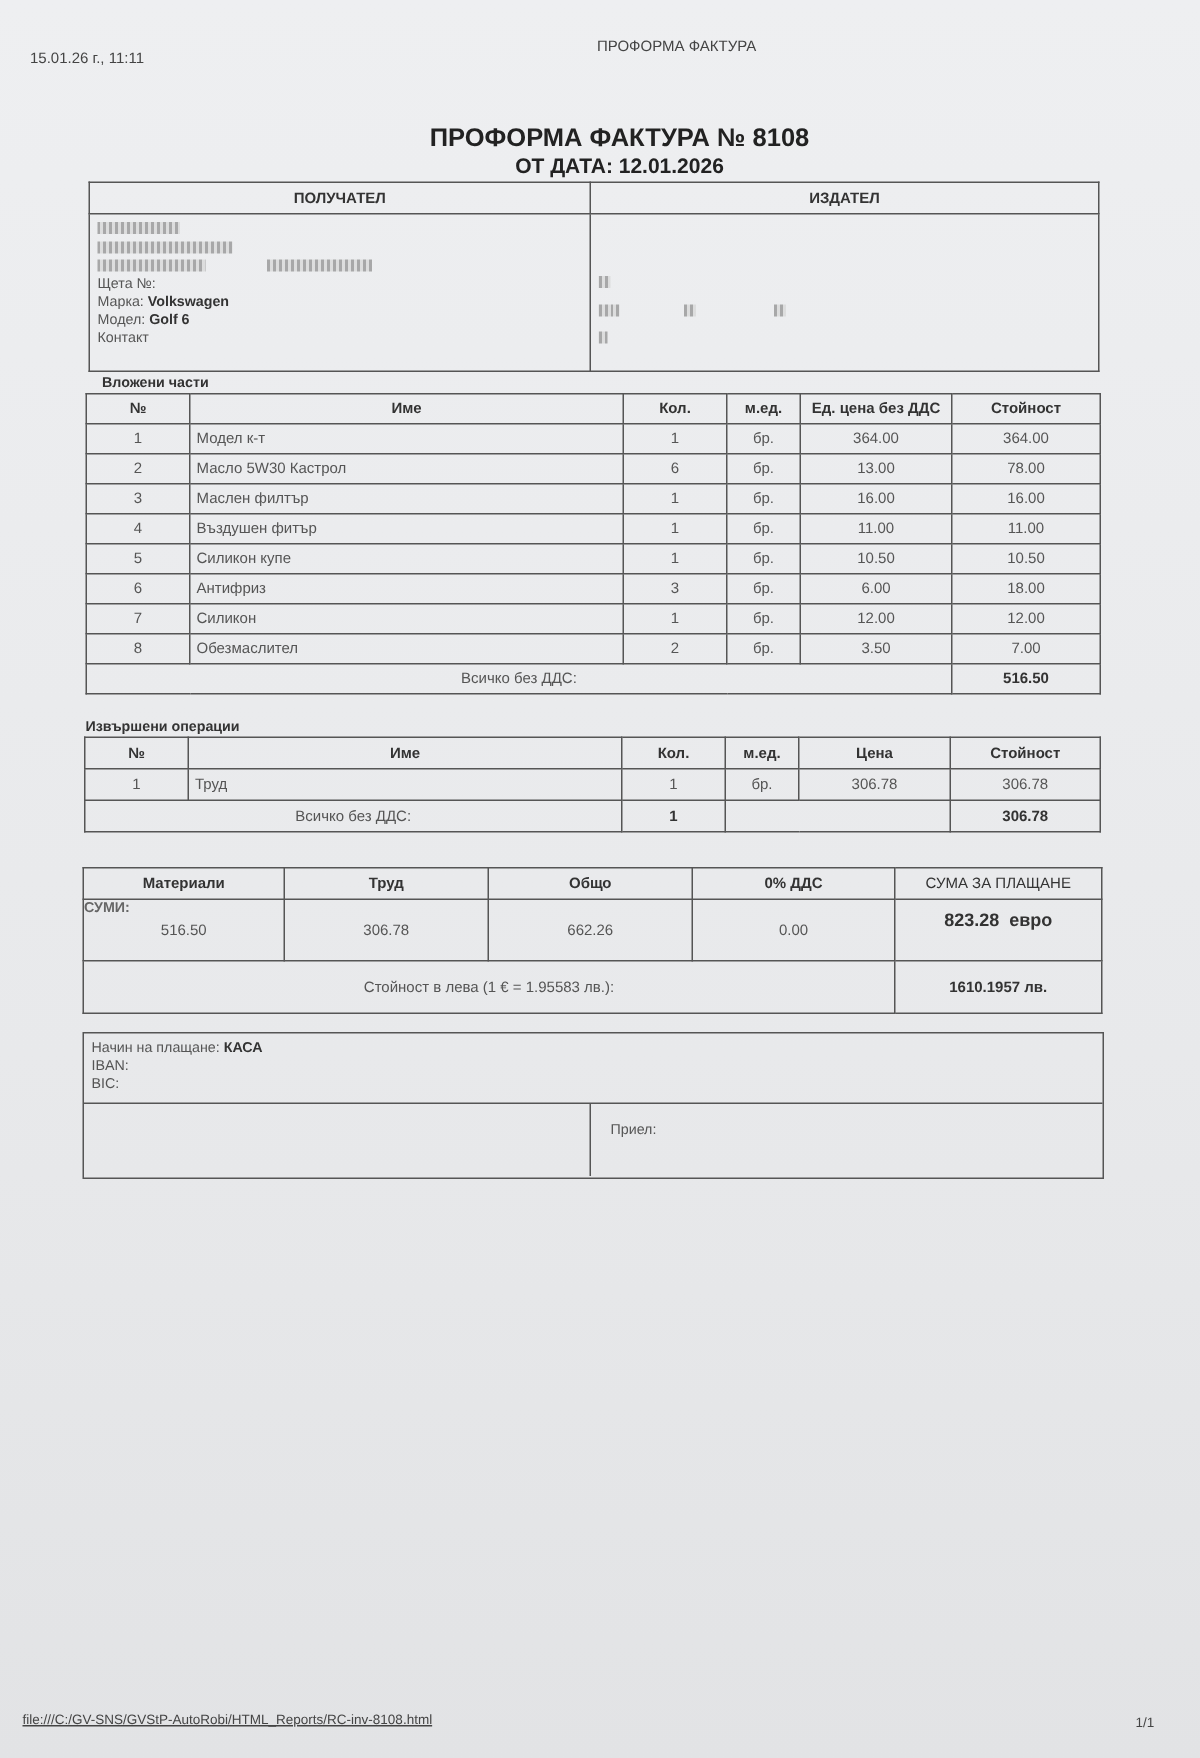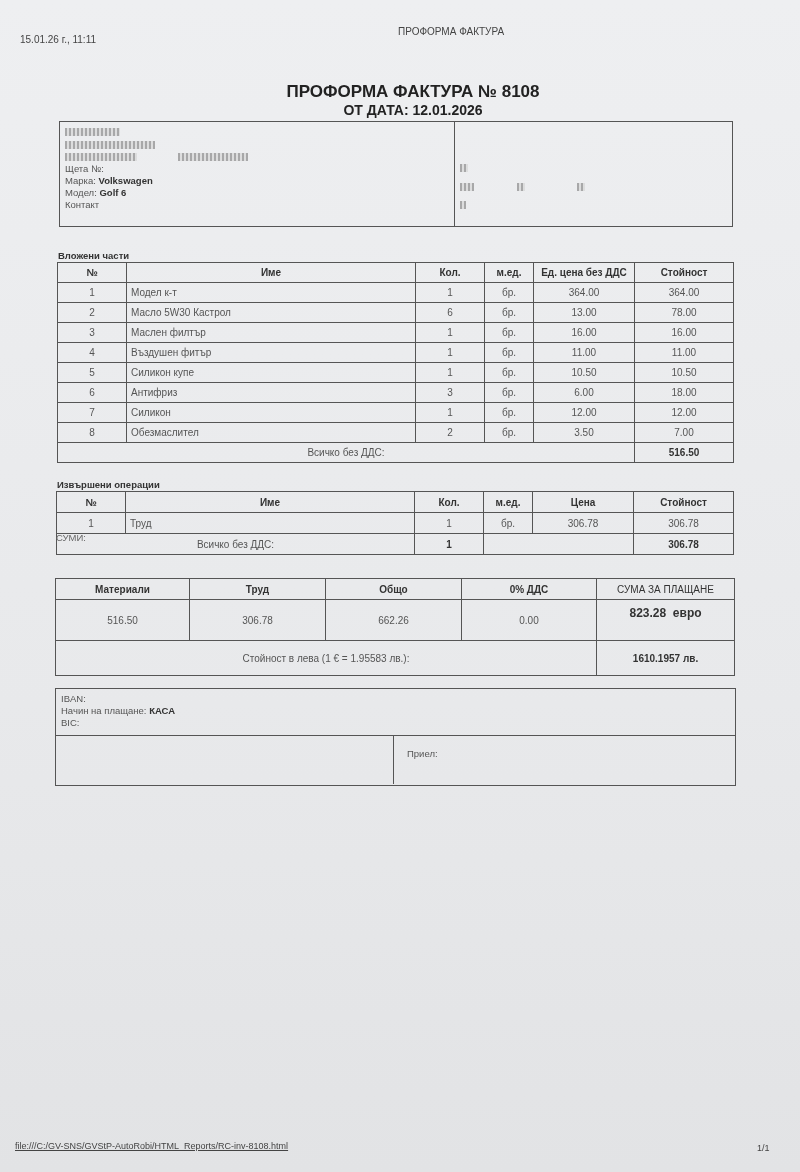--- a/index.html
+++ b/index.html
@@ -65,20 +65,24 @@
   <div class="print-header">
     <span class="print-date">15.01.26 г., 11:11</span>
     <span class="print-title">ПРОФОРМА ФАКТУРА</span>
   </div>
 
   <div class="doc-title">ПРОФОРМА ФАКТУРА № 8108</div>
   <div class="doc-date">ОТ ДАТА: 12.01.2026</div>
 
   <table class="parties">
     <tbody>
+        <tr>
+      <th style="width:325px">ПОЛУЧАТЕЛ</th>
+      <th>ИЗДАТЕЛ</th>
+    </tr>
     <tr>
       <td>
         <div><span class="redacted" style="width:55px"></span></div>
         <div><span class="redacted" style="width:90px"></span></div>
         <div><span class="redacted" style="width:72px"></span>
              <span class="redacted" style="width:70px;margin-left:38px"></span></div>
         <div><span>Щета №:</span></div>
         <div><span>Марка:</span> <span class="bold-val">Volkswagen</span></div>
         <div><span>Модел:</span> <span class="bold-val">Golf 6</span></div>
         <div><span>Контакт</span></div>
@@ -88,21 +92,21 @@
         <div><span class="redacted" style="width:8px"></span></div>
         <div style="margin-top:6px"><span class="redacted" style="width:14px"></span>
              <span class="redacted" style="width:8px;margin-left:40px"></span>
              <span class="redacted" style="width:8px;margin-left:50px"></span></div>
         <div style="margin-top:6px"><span class="redacted" style="width:6px"></span></div>
       </td>
     </tr>
   </tbody>
     </table>
 
-  <div class="section-label" style="left:58px;top:250px">Вложени части</div>
+  <div class="section-label" style="left:68px;top:250px">Вложени части</div>
   <table class="parts">
     <thead>
       <tr>
         <th style="width:60px">№</th>
         <th style="width:280px">Име</th>
         <th style="width:60px">Кол.</th>
         <th style="width:40px">м.ед.</th>
         <th style="width:92px">Ед. цена без ДДС</th>
         <th>Стойност</th>
       </tr>
@@ -206,21 +210,21 @@
     <tfoot>
       <tr>
         <td colspan="2" class="r">Всичко без ДДС:</td>
         <td class="c" style="font-weight:bold;color:#333">1</td>
         <td colspan="2"></td>
         <td class="r" style="font-weight:bold;color:#333">306.78</td>
       </tr>
     </tfoot>
   </table>
 
-  <div class="section-label" style="left:56px;top:532px;font-weight:normal;color:#666">СУМИ:</div>
+  <div class="section-label" style="left:56px;top:600px;font-weight:bold;color:#666">СУМИ:</div>
   <table class="sums">
     <tbody>
         <tr>
       <th style="width:125px">Материали</th>
       <th style="width:127px">Труд</th>
       <th style="width:127px">Общо</th>
       <th style="width:126px">0% ДДС</th>
       <th style="font-weight:normal;color:#333">СУМА ЗА ПЛАЩАНЕ</th>
     </tr>
     <tr>
@@ -232,22 +236,22 @@
     </tr>
     <tr>
       <td colspan="4" class="r" style="height:19px">Стойност в лева (1 € = 1.95583 лв.):</td>
       <td class="c" style="font-weight:bold;color:#333">1610.1957 лв.</td>
     </tr>
   </tbody>
     </table>
 
   <div class="pay-box">
     <div class="pay-top">
+      <div><span>Начин на плащане:</span> <span class="bold-val">КАСА</span></div>
       <div>IBAN:</div>
-      <div><span>Начин на плащане:</span> <span class="bold-val">КАСА</span></div>
       <div>BIC:</div>
     </div>
     <div class="pay-bottom">
       <div class="pay-left"></div>
       <div class="pay-right">
         <span>Приел:</span>
       </div>
     </div>
   </div>
 

